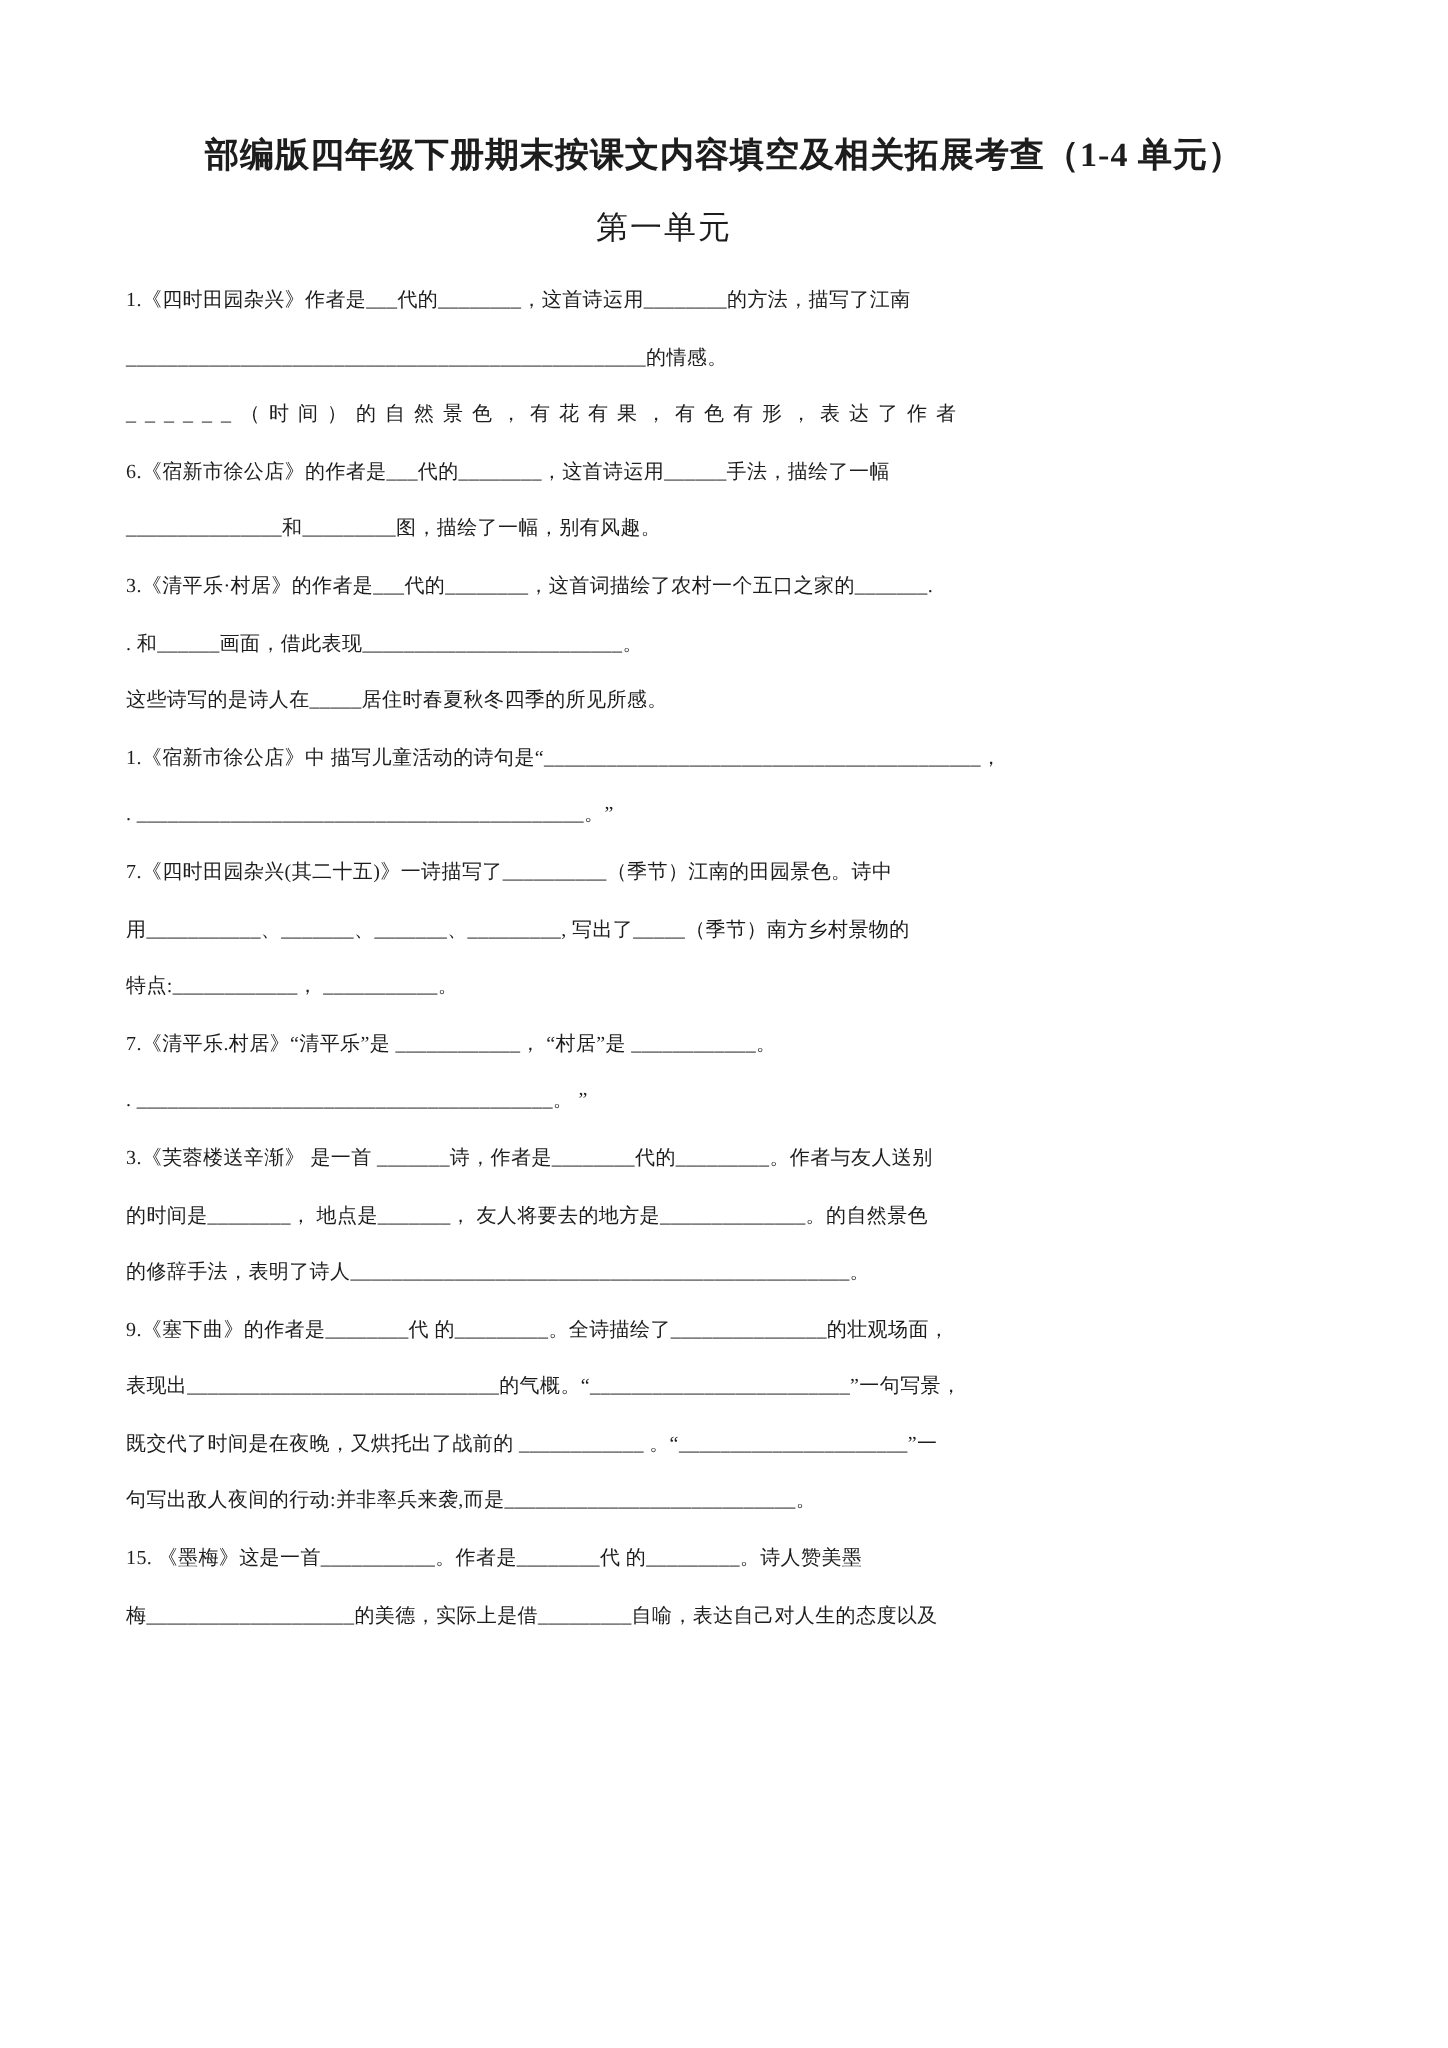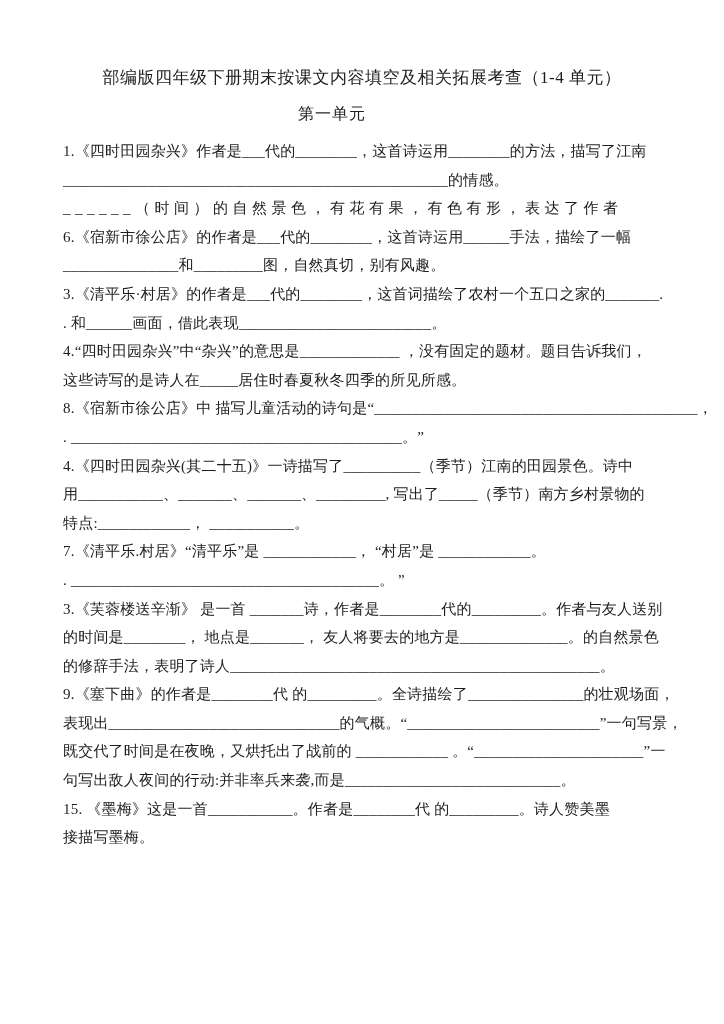--- a/index.html
+++ b/index.html
@@ -17,40 +17,40 @@
     overflow: hidden;
   }
   .doc-title {
     position: absolute;
     top: 66px;
     left: 0;
     width: 724px;
     margin: 0;
     text-align: center;
     font-size: 17px;
-    font-weight: normal;
+    font-weight: bold;
     letter-spacing: 0.5px;
   }
   .section-heading {
     position: absolute;
     top: 104px;
     left: 0;
     width: 664px;
     margin: 0;
     text-align: center;
     font-size: 16px;
     font-weight: normal;
     letter-spacing: 1px;
   }
   .body-text {
     position: absolute;
     top: 137px;
     left: 63px;
     width: 600px;
-    font-size: 15px;
+    font-size: 10px;
   }
   .line {
     margin: 0;
     height: 28.6px;
     line-height: 28.6px;
     white-space: nowrap;
     overflow: visible;
     letter-spacing: 0.2px;
   }
   .line.spread {
@@ -63,43 +63,42 @@
 <div class="page">
   <h1 class="doc-title">部编版四年级下册期末按课文内容填空及相关拓展考查（1-4 单元）</h1>
   <h2 class="section-heading">第一单元</h2>
 
   <div class="body-text">
     <p class="line">1.《四时田园杂兴》作者是___代的________，这首诗运用________的方法，描写了江南</p>
     <p class="line">__________________________________________________的情感。</p>
     <p class="line spread">______（时间）的自然景色，有花有果，有色有形，表达了作者</p>
 
     <p class="line">6.《宿新市徐公店》的作者是___代的________，这首诗运用______手法，描绘了一幅</p>
-    <p class="line">_______________和_________图，自然真切，别有风趣。</p>
+    <p class="line">_______________和_________图，描绘了一幅，别有风趣。</p>
 
     <p class="line">3.《清平乐·村居》的作者是___代的________，这首词描绘了农村一个五口之家的_______.</p>
     <p class="line">. 和______画面，借此表现_________________________。</p>
 
-    <p class="line">4.“四时田园杂兴”中“杂兴”的意思是_____________ ，没有固定的题材。题目告诉我们，</p>
     <p class="line">这些诗写的是诗人在_____居住时春夏秋冬四季的所见所感。</p>
 
-    <p class="line">8.《宿新市徐公店》中  描写儿童活动的诗句是“__________________________________________，</p>
+    <p class="line">1.《宿新市徐公店》中  描写儿童活动的诗句是“__________________________________________，</p>
     <p class="line">. ___________________________________________。”</p>
 
-    <p class="line">4.《四时田园杂兴(其二十五)》一诗描写了__________（季节）江南的田园景色。诗中</p>
+    <p class="line">7.《四时田园杂兴(其二十五)》一诗描写了__________（季节）江南的田园景色。诗中</p>
     <p class="line">用___________、_______、_______、_________, 写出了_____（季节）南方乡村景物的</p>
     <p class="line">特点:____________， ___________。</p>
 
     <p class="line">7.《清平乐.村居》“清平乐”是 ____________， “村居”是 ____________。</p>
     <p class="line">. ________________________________________。 ”</p>
 
     <p class="line">3.《芙蓉楼送辛渐》 是一首 _______诗，作者是________代的_________。作者与友人送别</p>
     <p class="line">的时间是________， 地点是_______， 友人将要去的地方是______________。的自然景色</p>
     <p class="line">的修辞手法，表明了诗人________________________________________________。</p>
 
     <p class="line">9.《塞下曲》的作者是________代 的_________。全诗描绘了_______________的壮观场面，</p>
     <p class="line">表现出______________________________的气概。“_________________________”一句写景，</p>
     <p class="line">既交代了时间是在夜晚，又烘托出了战前的 ____________ 。“______________________”一</p>
     <p class="line">句写出敌人夜间的行动:并非率兵来袭,而是____________________________。</p>
 
     <p class="line">15. 《墨梅》这是一首___________。作者是________代 的_________。诗人赞美墨</p>
-    <p class="line">接描写墨梅。</p>
+    <p class="line">梅____________________的美德，实际上是借_________自喻，表达自己对人生的态度以及</p>
   </div>
 </div>
 
 </body></html>

